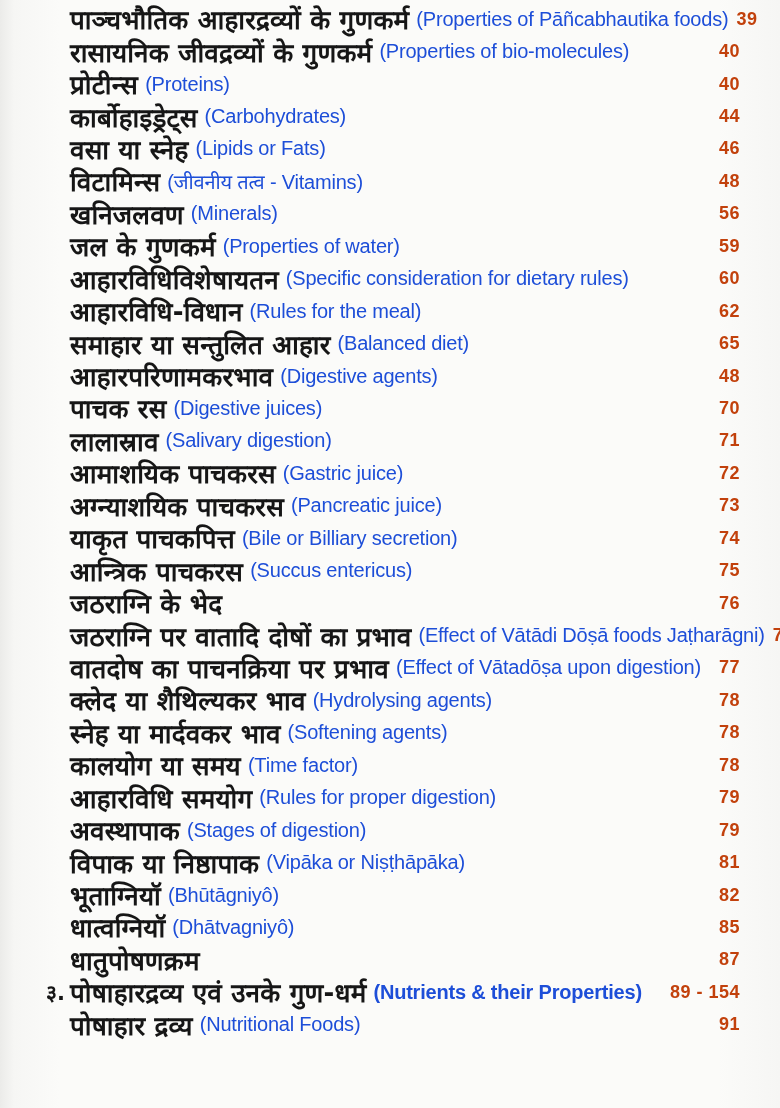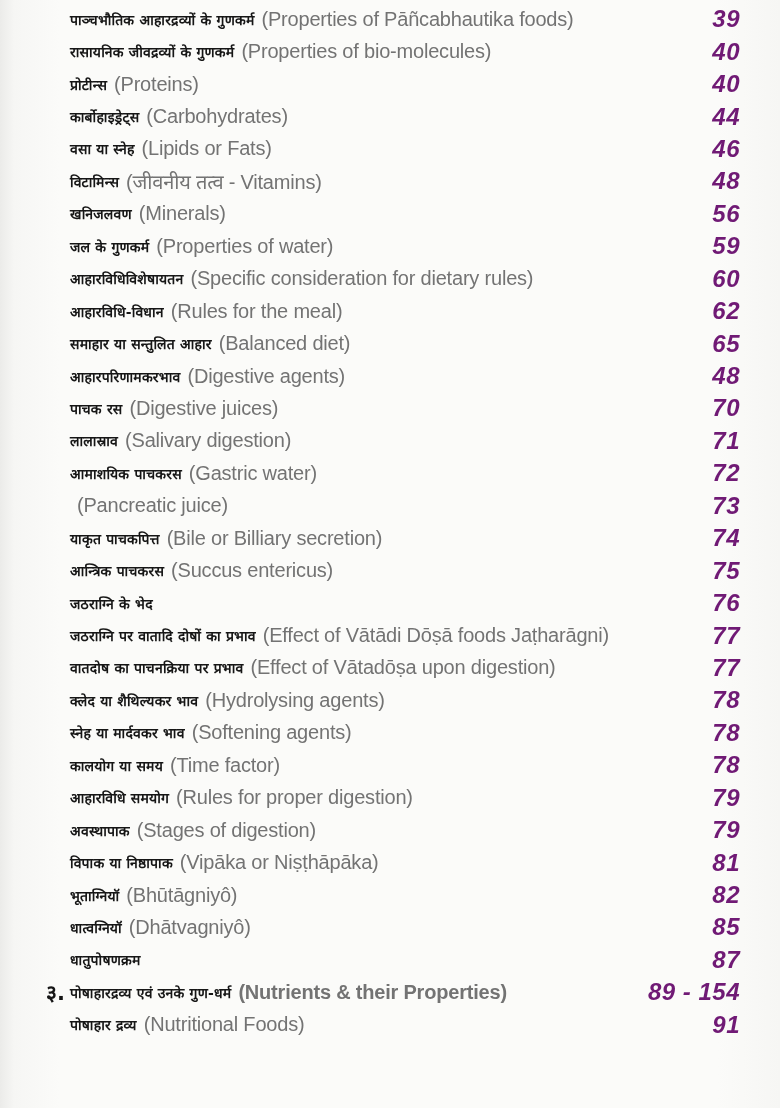--- a/index.html
+++ b/index.html
@@ -36,44 +36,43 @@
   }
   .num {
     flex: 0 0 auto;
     width: 24px;
     font-size: 21px;
     font-weight: 800;
     font-family: "DejaVu Sans", "Liberation Sans", sans-serif;
   }
   .dev {
     flex: 0 0 auto;
-    font-size: 14px;
+    font-size: 26px;
     font-weight: 600;
     letter-spacing: 0.2px;
     font-family: "DejaVu Sans", "Liberation Sans", sans-serif;
   }
   .en {
     flex: 0 0 auto;
     font-size: 20px;
     font-weight: 400;
     margin-left: 7px;
     letter-spacing: -0.2px;
-    color: #737373;
+    color: #1d4ed8;
     font-family: "Liberation Sans", "DejaVu Sans", sans-serif;
   }
   .page-num {
     flex: 0 0 auto;
     margin-left: auto;
     padding-left: 8px;
-    font-size: 24px;
+    font-size: 18px;
     font-weight: 600;
     letter-spacing: 0.5px;
-    color: #701a75;
+    color: #c2410c;
     font-family: "Liberation Sans", "DejaVu Sans", sans-serif;
-    font-style: italic;
   }
   .row.chapter .dev,
   .row.chapter .en,
   .row.chapter .page-num {
     font-weight: 800;
   }
 </style>
 </head>
 <body>
 
@@ -159,25 +158,26 @@
   </div>
       <div class="row">
 
     <span class="dev">लालास्राव</span>
     <span class="en">(Salivary digestion)</span>
     <span class="page-num">71</span>
   </div>
       <div class="row">
 
     <span class="dev">आमाशयिक पाचकरस</span>
-    <span class="en">(Gastric water)</span>
+    <span class="en">(Gastric juice)</span>
     <span class="page-num">72</span>
   </div>
       <div class="row">
 
+    <span class="dev">अग्न्याशयिक पाचकरस</span>
     <span class="en">(Pancreatic juice)</span>
     <span class="page-num">73</span>
   </div>
       <div class="row">
 
     <span class="dev">याकृत पाचकपित्त</span>
     <span class="en">(Bile or Billiary secretion)</span>
     <span class="page-num">74</span>
   </div>
       <div class="row">

